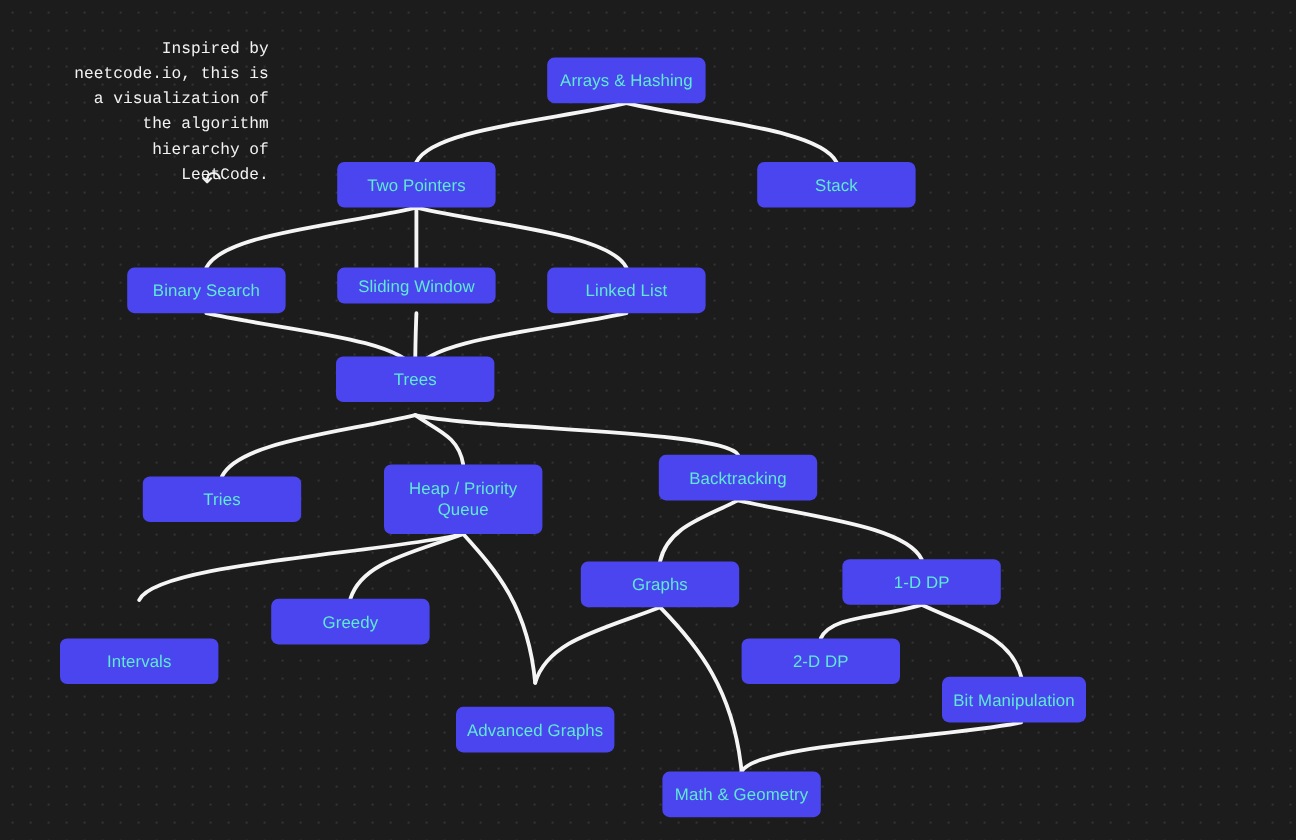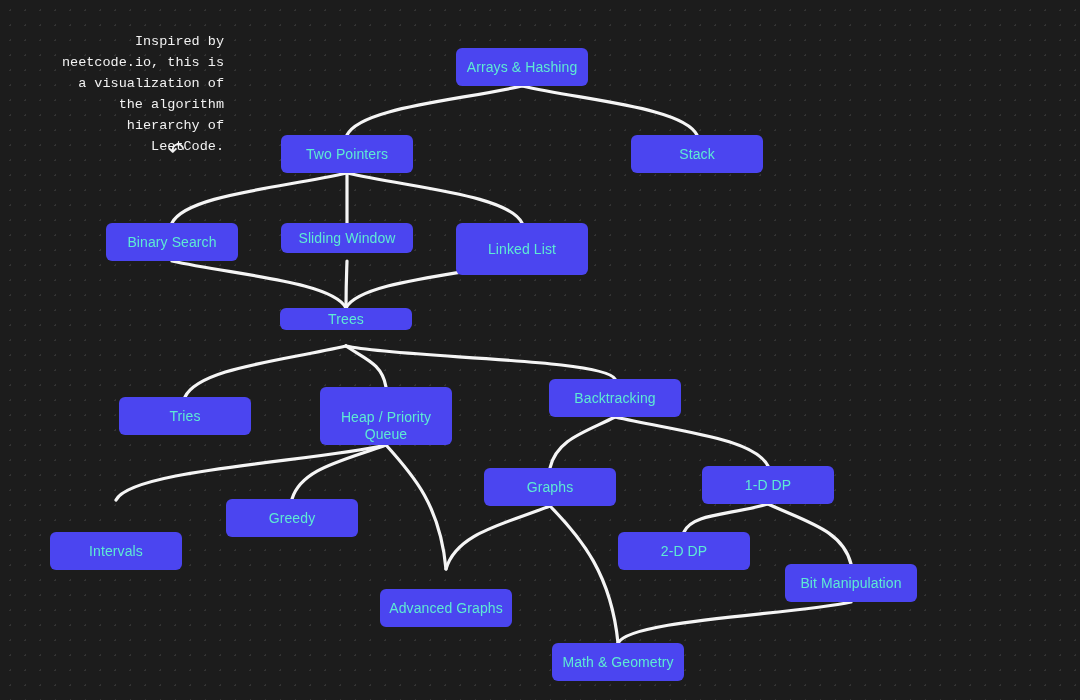--- a/index.html
+++ b/index.html
@@ -120,30 +120,30 @@
       </div>
       <div class="node" style="left: 631px; top: 135px; width: 132px; height: 38px;">
         <span class="node-label">Stack</span>
       </div>
       <div class="node" style="left: 106px; top: 223px; width: 132px; height: 38px;">
         <span class="node-label">Binary Search</span>
       </div>
       <div class="node" style="left: 281px; top: 223px; width: 132px; height: 30px;">
         <span class="node-label">Sliding Window</span>
       </div>
-      <div class="node" style="left: 456px; top: 223px; width: 132px; height: 52px;">
+      <div class="node" style="left: 456px; top: 223px; width: 132px; height: 38px;">
         <span class="node-label">Linked List</span>
       </div>
-      <div class="node" style="left: 280px; top: 308px; width: 132px; height: 22px;">
+      <div class="node" style="left: 280px; top: 297px; width: 132px; height: 38px;">
         <span class="node-label">Trees</span>
       </div>
       <div class="node" style="left: 119px; top: 397px; width: 132px; height: 38px;">
         <span class="node-label">Tries</span>
       </div>
-      <div class="node" style="left: 320px; top: 387px; width: 132px; height: 58px; align-items: flex-end;">
+      <div class="node" style="left: 320px; top: 387px; width: 132px; height: 58px;">
         <span class="node-label">Heap / Priority
 Queue</span>
       </div>
       <div class="node" style="left: 549px; top: 379px; width: 132px; height: 38px;">
         <span class="node-label">Backtracking</span>
       </div>
       <div class="node" style="left: 50px; top: 500px; width: 132px; height: 38px; margin-top: 32px;">
         <span class="node-label">Intervals</span>
       </div>
       <div class="node" style="left: 226px; top: 499px; width: 132px; height: 38px;">
@@ -154,21 +154,21 @@
       </div>
       <div class="node" style="left: 702px; top: 466px; width: 132px; height: 38px;">
         <span class="node-label">1-D DP</span>
       </div>
       <div class="node" style="left: 380px; top: 569px; width: 132px; height: 38px; margin-top: 20px;">
         <span class="node-label">Advanced Graphs</span>
       </div>
       <div class="node" style="left: 618px; top: 532px; width: 132px; height: 38px;">
         <span class="node-label">2-D DP</span>
       </div>
-      <div class="node" style="left: 785px; top: 564px; width: 132px; height: 38px;">
+      <div class="node" style="left: 785px; top: 564px; width: 120px; height: 38px;">
         <span class="node-label">Bit Manipulation</span>
       </div>
       <div class="node" style="left: 552px; top: 643px; width: 132px; height: 38px; justify-content: center;">
         <span class="node-label">Math &amp; Geometry</span>
       </div>
     </div>
 
   <div id="caption">Inspired by
 neetcode.io, this is
 a visualization of

